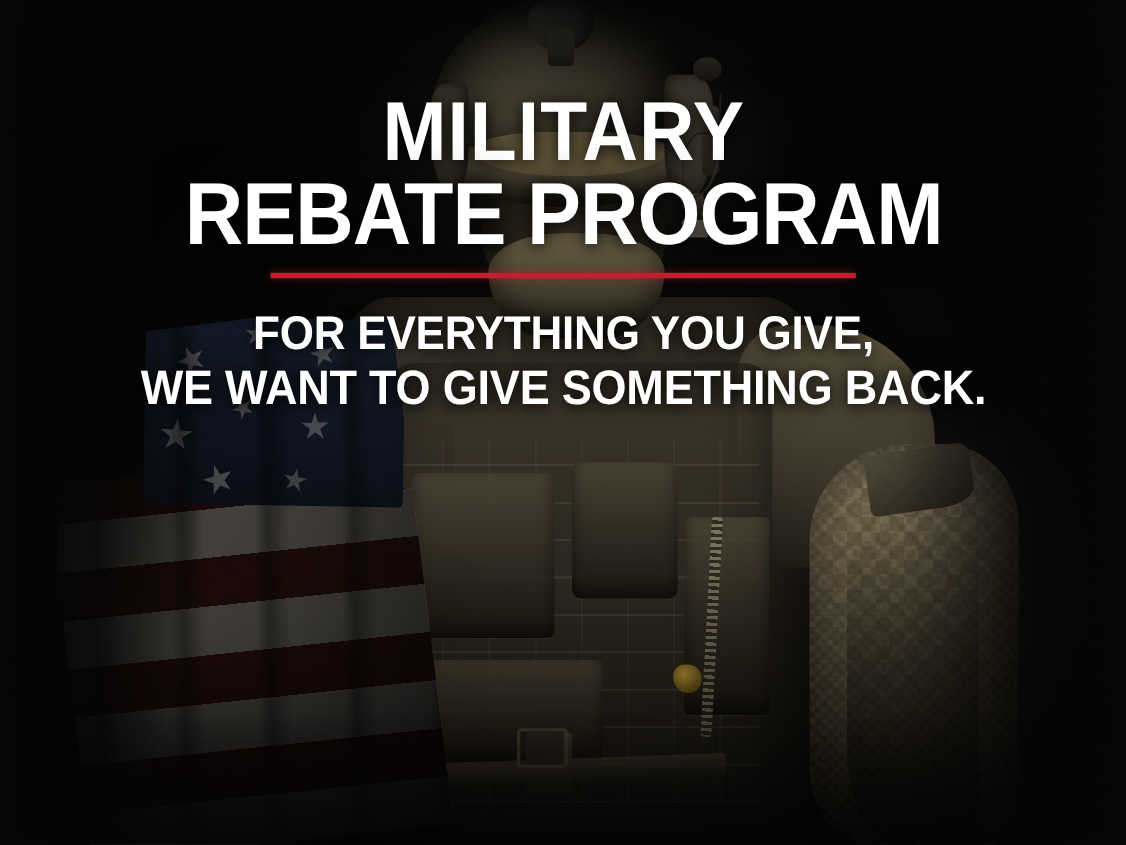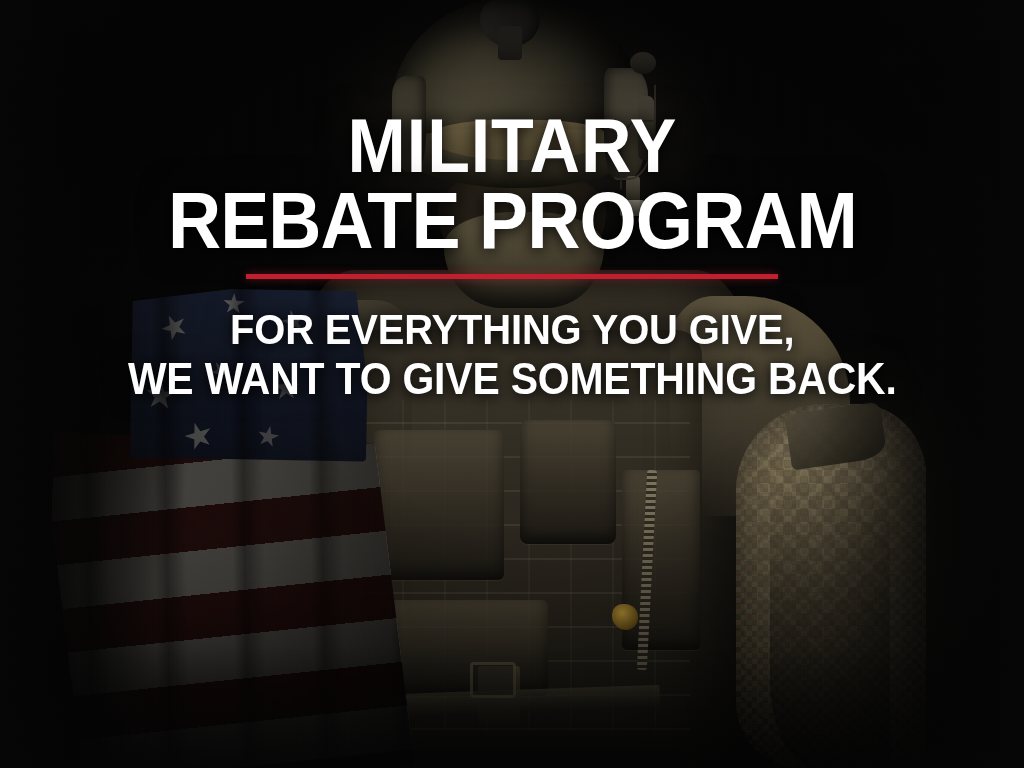--- a/index.html
+++ b/index.html
@@ -328,21 +328,21 @@
     mix-blend-mode:overlay;
     pointer-events:none;
     opacity:.55;
   }
 
   
   .overlay {
     position:absolute; inset:0;
     display:flex; flex-direction:column;
     align-items:center; justify-content:flex-start;
-    padding-top:110px;
+    padding-top:84px;
     z-index:20;
   }
 
   .headline {
     text-align:center;
     color:#fff;
     font-family:"Liberation Sans", sans-serif;
     font-weight:700;
     font-size:78px;
     line-height:.96;

